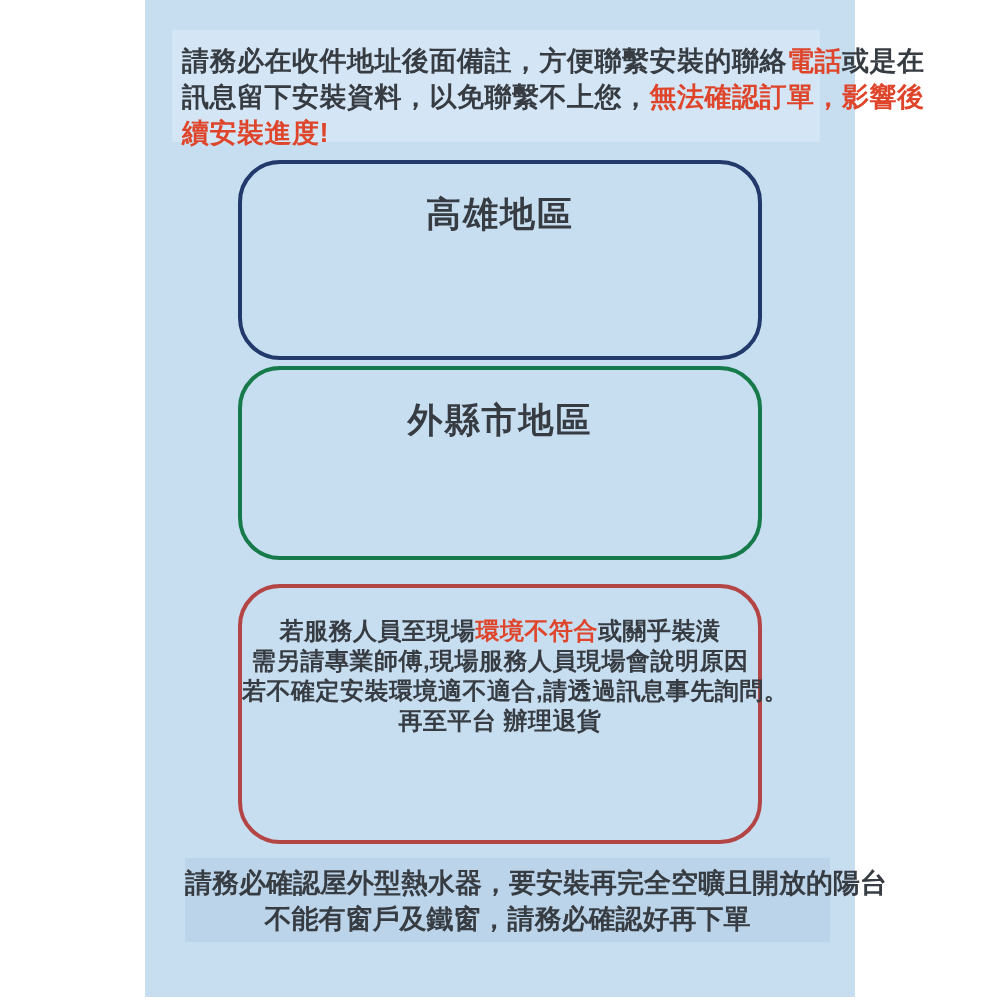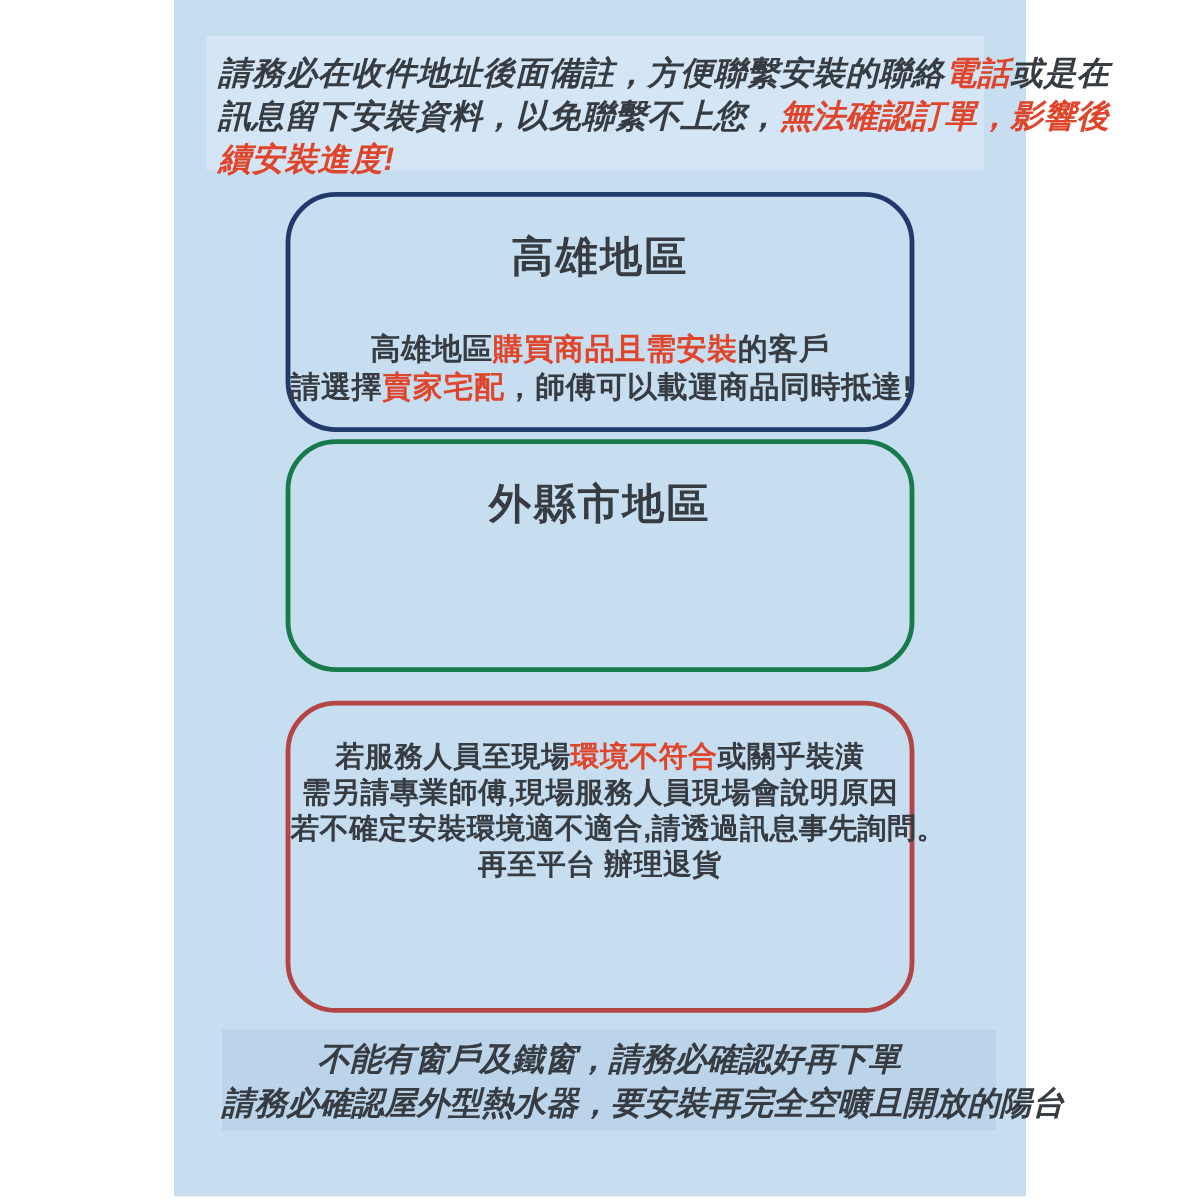--- a/index.html
+++ b/index.html
@@ -10,21 +10,20 @@
     position: relative; overflow: hidden;
   }
   .page { position: absolute; inset: 0; width: 1000px; height: 1000px; background: #ffffff; }
   .panel {
     position: absolute; left: 145px; top: 0; width: 710px; height: 997px;
     background: #c7ddf0;
   }
   .note-block {
     position: absolute;
     font-weight: 600;
-    font-style: italic;
   }
   .top-note {
     left: 27px; top: 30px; width: 648px; height: 112px;
     background: #d4e5f5;
     padding: 13px 10px 0 10px;
     font-size: 27px; line-height: 36px;
     text-align: left; letter-spacing: 0.5px;
   }
   .bottom-note {
     left: 40px; top: 858px; width: 645px; height: 84px;
@@ -63,38 +62,34 @@
   <div class="panel">
 
     <div class="note-block top-note">
       <div class="note-line"><span class="seg-dark">請務必在收件地址後面備註，方便聯繫安裝的聯絡</span><span class="seg-red">電話</span><span class="seg-dark">或是在</span></div>
       <div class="note-line"><span class="seg-dark">訊息留下安裝資料，以免聯繫不上您，</span><span class="seg-red">無法確認訂單，影響後</span></div>
       <div class="note-line"><span class="seg-red">續安裝進度!</span></div>
     </div>
 
     <div class="rbox rbox-navy">
       <div class="rbox-title">高雄地區</div>
-      <div class="rbox-body">
-        <div class="note-line"><span class="seg-dark">高雄地區</span><span class="seg-red">購買商品且需安裝</span><span class="seg-dark">的客戶</span></div>
-        <div class="note-line"><span class="seg-dark">請選擇</span><span class="seg-red">賣家宅配</span><span class="seg-dark">，師傅可以載運商品同時抵達!</span></div>
-      </div>
     </div>
 
     <div class="rbox rbox-green">
       <div class="rbox-title">外縣市地區</div>
     </div>
 
     <div class="rbox rbox-red">
       <div class="rbox-body">
         <div class="note-line"><span class="seg-dark">若服務人員至現場</span><span class="seg-red">環境不符合</span><span class="seg-dark">或關乎裝潢</span></div>
         <div class="note-line"><span class="seg-dark">需另請專業師傅,現場服務人員現場會說明原因</span></div>
         <div class="note-line"><span class="seg-dark">若不確定安裝環境適不適合,請透過訊息事先詢問。</span></div>
         <div class="note-line"><span class="seg-dark">再至平台 辦理退貨</span></div>
       </div>
     </div>
 
     <div class="note-block bottom-note">
+      <div class="note-line"><span class="seg-dark">請務必確認屋外型熱水器，要安裝再完全空曠且開放的陽台</span></div>
       <div class="note-line"><span class="seg-dark">不能有窗戶及鐵窗，請務必確認好再下單</span></div>
-      <div class="note-line"><span class="seg-dark">請務必確認屋外型熱水器，要安裝再完全空曠且開放的陽台</span></div>
     </div>
 
   </div>
 </div>
 
 </body></html>

